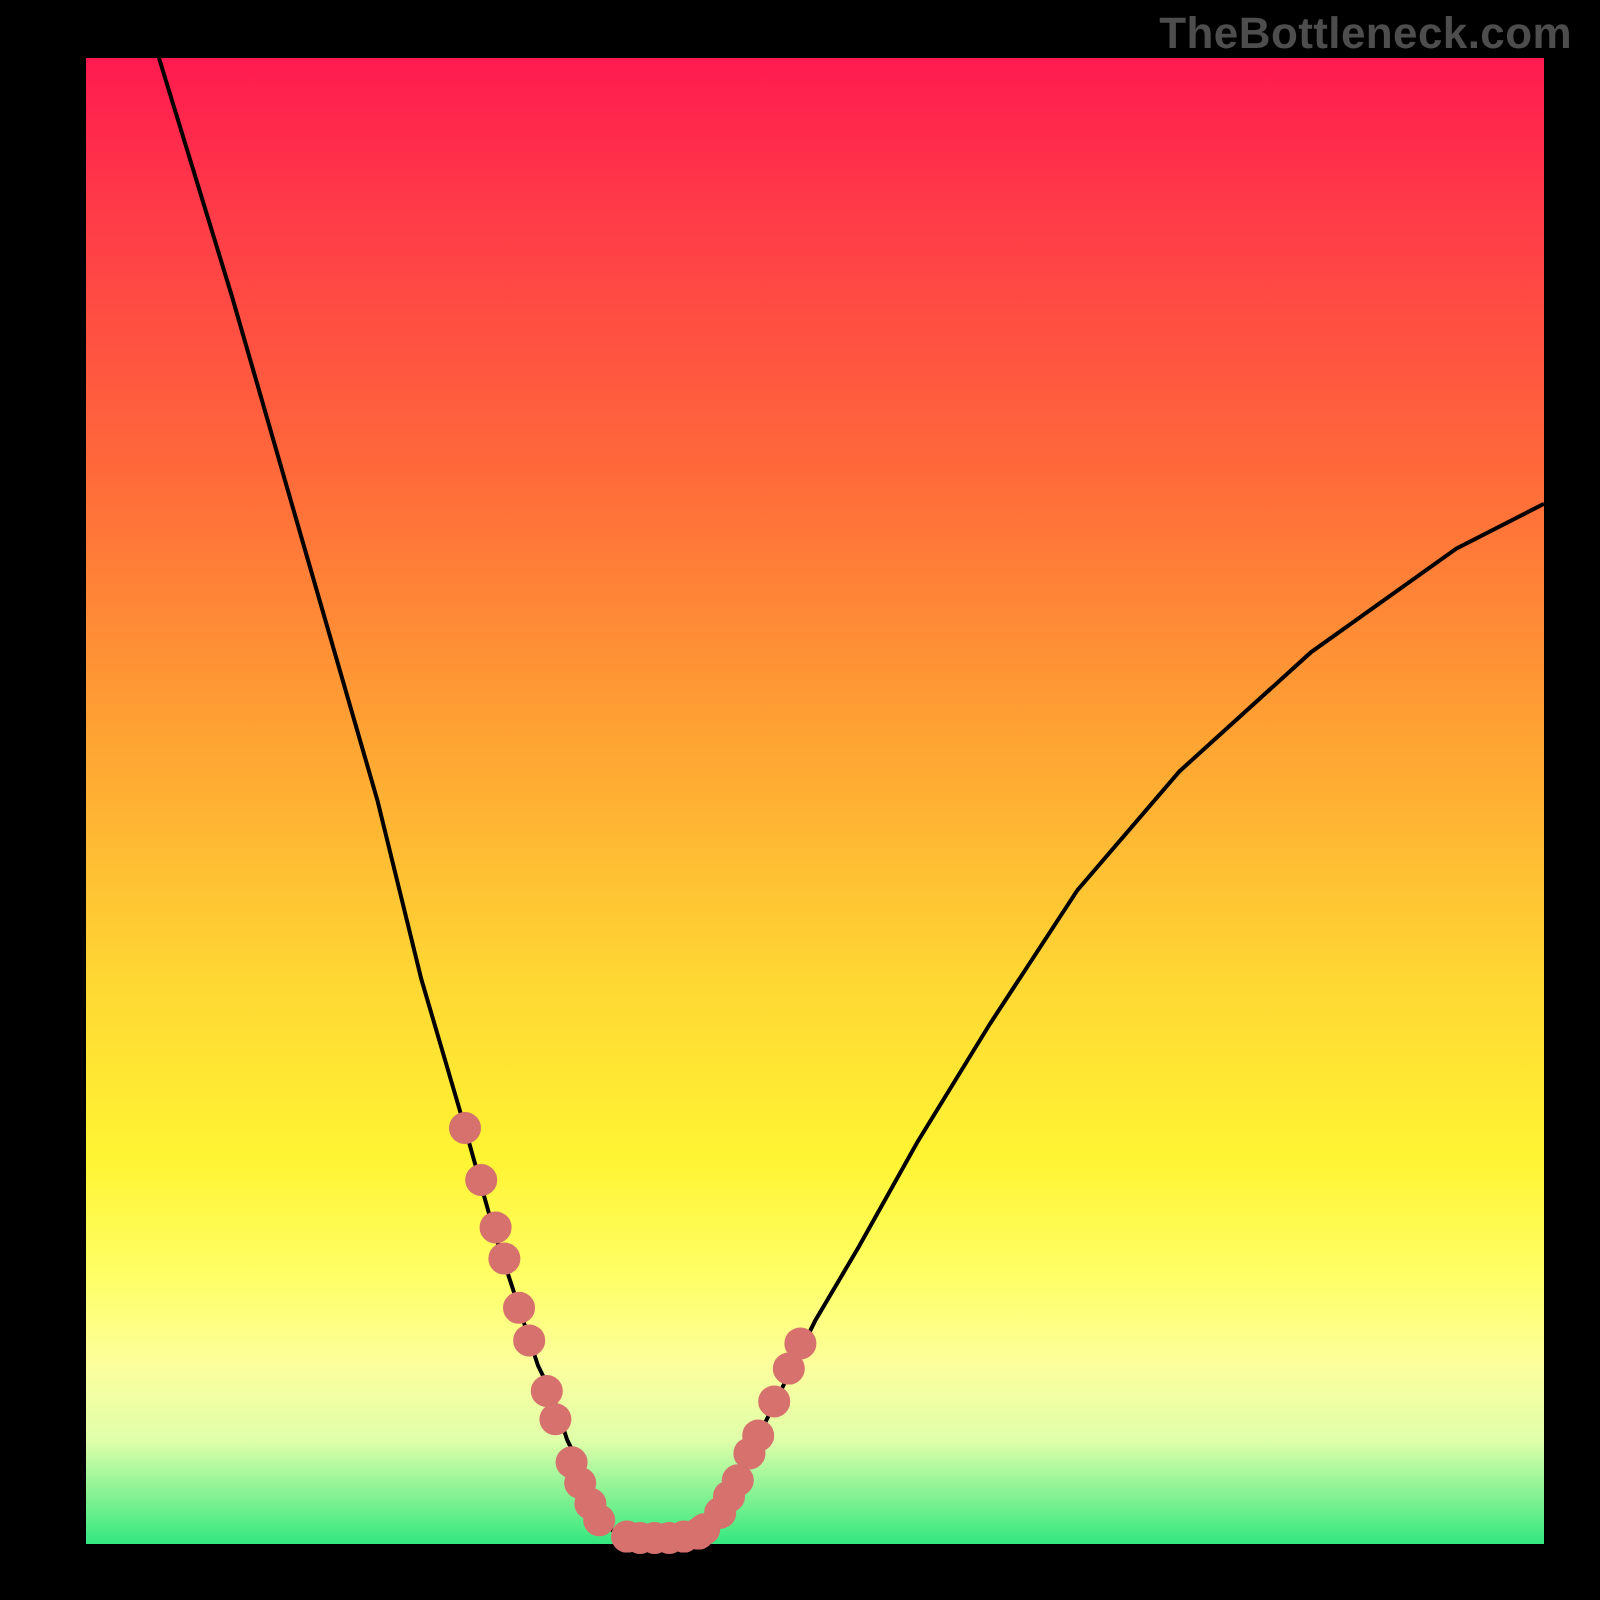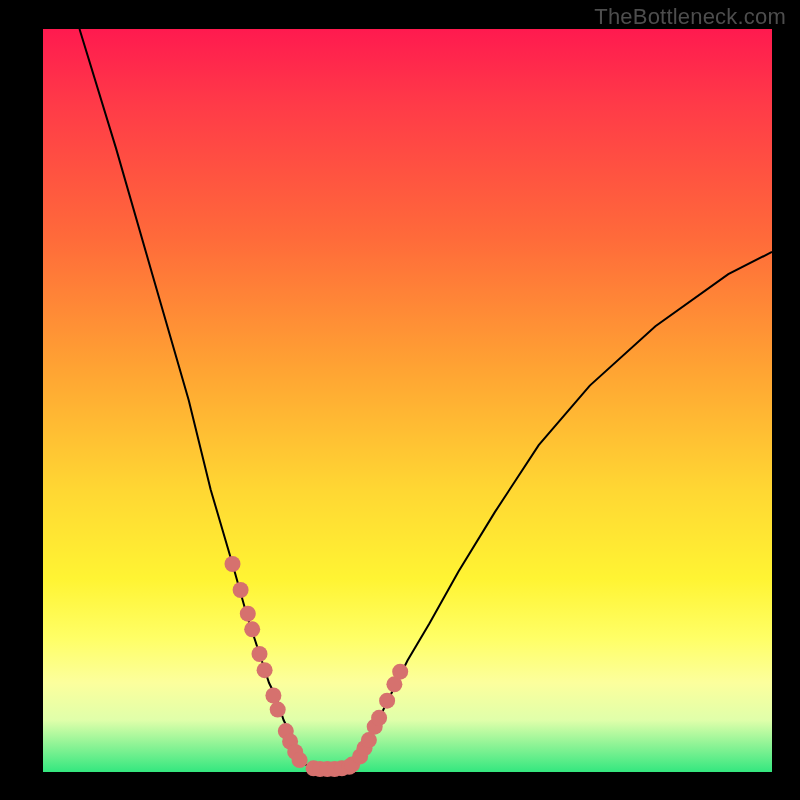--- a/index.html
+++ b/index.html
@@ -57,21 +57,21 @@
   .marker {
     fill: #d6716e;
     stroke: none;
   }
   .watermark {
     position: absolute;
     top: 4px;
     right: 14px;
     font-family: Arial, Helvetica, sans-serif;
     font-size: 22px;
-    font-weight: 400;
+    font-weight: 700;
     color: #4d4d4d;
     letter-spacing: 0.2px;
     user-select: none;
   }
 </style>
 </head>
 <body>
 
 <div class="stage">
 

